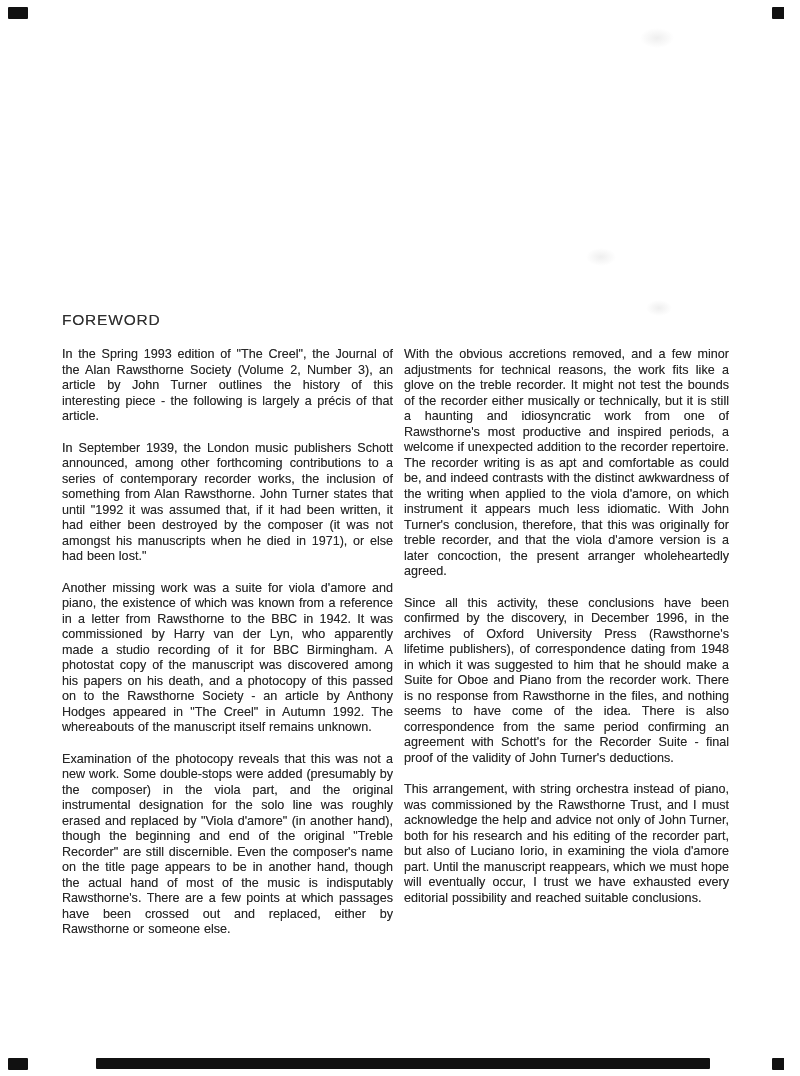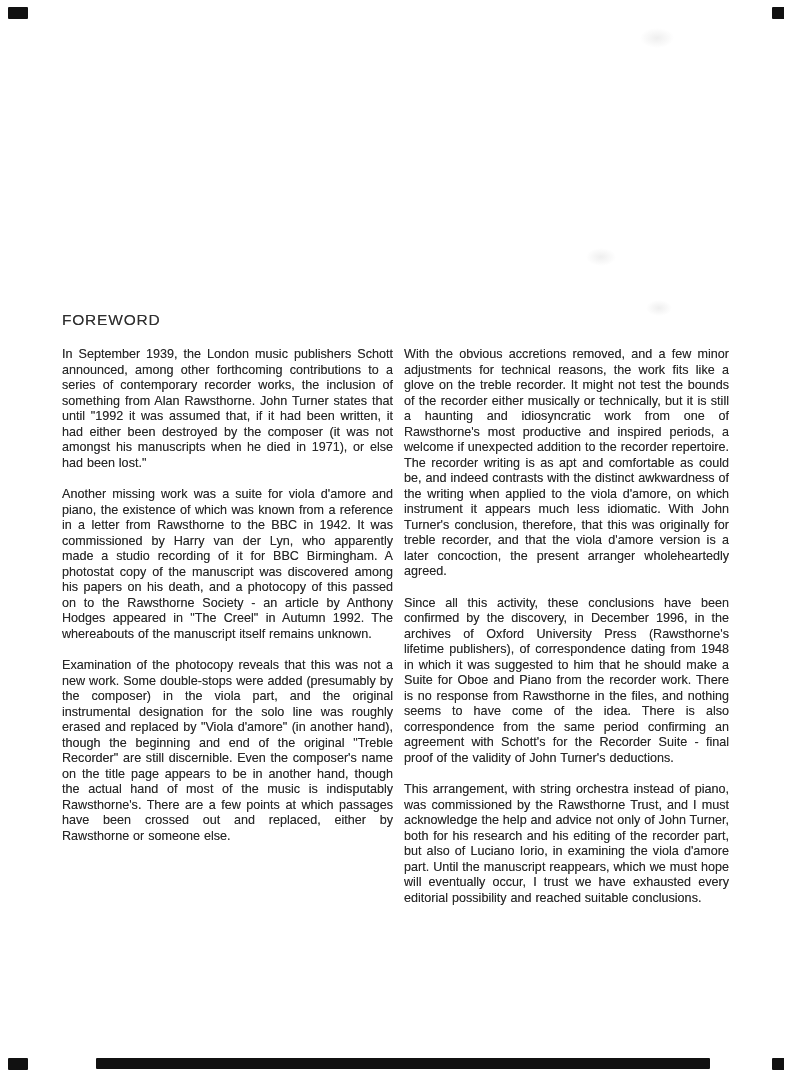--- a/index.html
+++ b/index.html
@@ -71,20 +71,21 @@
 </style>
 </head>
 <body>
 
 <div class="page">
 
   <h1 class="heading">FOREWORD</h1>
 
   <div class="columns">
     <div class="col col-left">
+      <p>In the Spring 1993 edition of "The Creel", the Journal of the Alan Rawsthorne Society (Volume 2, Number 3), an article by John Turner outlines the history of this interesting piece - the following is largely a précis of that article.</p>
       <p>In September 1939, the London music publishers Schott announced, among other forthcoming contributions to a series of contemporary recorder works, the inclusion of something from Alan Rawsthorne.  John Turner states that until "1992 it was assumed that, if it had been written, it had either been destroyed by the composer (it was not amongst his manuscripts when he died in 1971), or else had been lost."</p>
       <p>Another missing work was a suite for viola d'amore and piano, the existence of which was known from a reference in a letter from Rawsthorne to the BBC in 1942.  It was commissioned by Harry van der Lyn, who apparently made a studio recording of it for BBC Birmingham.  A photostat copy of the manuscript was discovered among his papers on his death, and a photocopy of this passed on to the Rawsthorne Society - an article by Anthony Hodges appeared in "The Creel" in Autumn 1992.  The whereabouts of the manuscript itself remains unknown.</p>
       <p>Examination of the photocopy reveals that this was not a new work. Some double-stops were added (presumably by the composer) in the viola part, and the original instrumental designation for the solo line was roughly erased and replaced by "Viola d'amore" (in another hand), though the beginning and end of the original "Treble Recorder" are still discernible.  Even the composer's name on the title page appears to be in another hand, though the actual hand of most of the music is indisputably Rawsthorne's.  There are a few points at which passages have been crossed out and replaced, either by Rawsthorne or someone else.</p>
     </div>
     <div class="col col-right">
       <p>With the obvious accretions removed, and a few minor adjustments for technical reasons, the work fits like a glove on the treble recorder.  It might not test the bounds of the recorder either musically or technically, but it is still a haunting and idiosyncratic work from one of Rawsthorne's most productive and inspired periods, a welcome if unexpected addition to the recorder repertoire. The recorder writing is as apt and comfortable as could be, and indeed contrasts with the distinct awkwardness of the writing when applied to the viola d'amore, on which instrument it appears much less idiomatic.  With John Turner's conclusion, therefore, that this was originally for treble recorder, and that the viola d'amore version is a later concoction, the present arranger wholeheartedly agreed.</p>
       <p>Since all this activity, these conclusions have been confirmed by the discovery, in December 1996, in the archives of Oxford University Press (Rawsthorne's lifetime publishers), of correspondence dating from 1948 in which it was suggested to him that he should make a Suite for Oboe and Piano from the recorder work.  There is no response from Rawsthorne in the files, and nothing seems to have come of the idea.  There is also correspondence from the same period confirming an agreement with Schott's for the Recorder Suite - final proof of the validity of John Turner's deductions.</p>
       <p>This arrangement, with string orchestra instead of piano, was commissioned by the Rawsthorne Trust, and I must acknowledge the help and advice not only of John Turner, both for his research and his editing of the recorder part, but also of Luciano Iorio, in examining the viola d'amore part.  Until the manuscript reappears, which we must hope will eventually occur, I trust we have exhausted every editorial possibility and reached suitable conclusions.</p>
     </div>
   </div>

